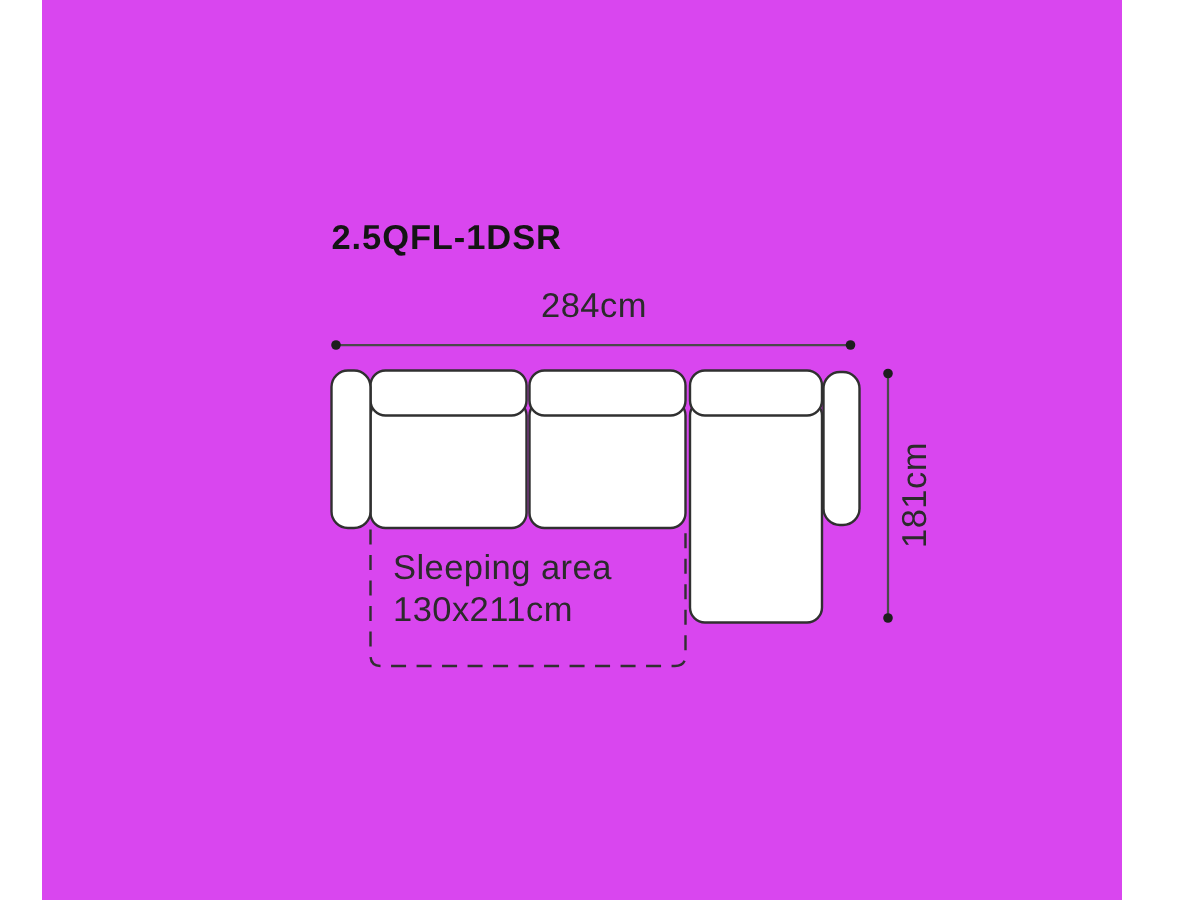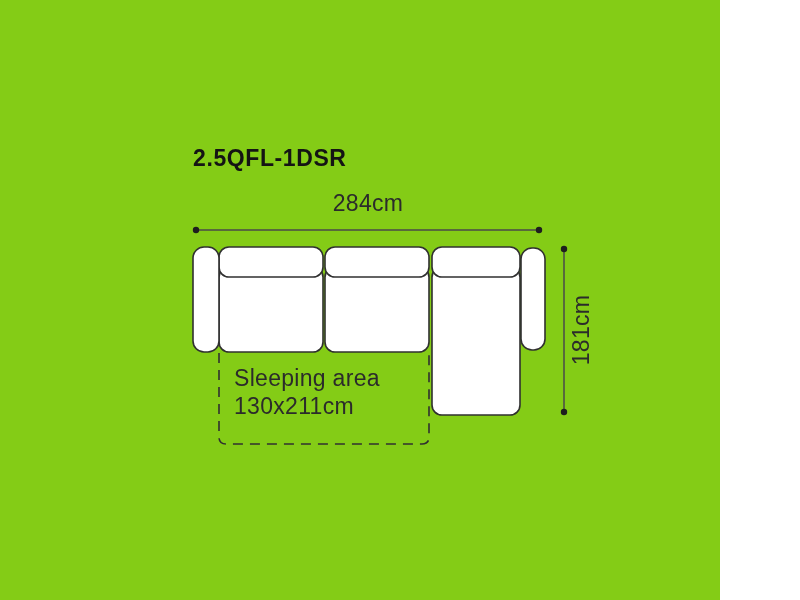--- a/index.html
+++ b/index.html
@@ -7,22 +7,23 @@
     padding: 0;
     width: 800px;
     height: 600px;
     background: #ffffff;
     overflow: hidden;
   }
   .canvas {
     position: relative;
     width: 720px;
     height: 600px;
-    background: #84cc16;
+    background: #d946ef;
     font-family: "Liberation Sans", sans-serif;
+    margin-left: 28px;
   }
   svg text {
     font-family: "Liberation Sans", sans-serif;
   }
   .title-text {
     font-size: 23px;
     font-weight: 700;
     letter-spacing: 0.6px;
   }
   .label-text {

